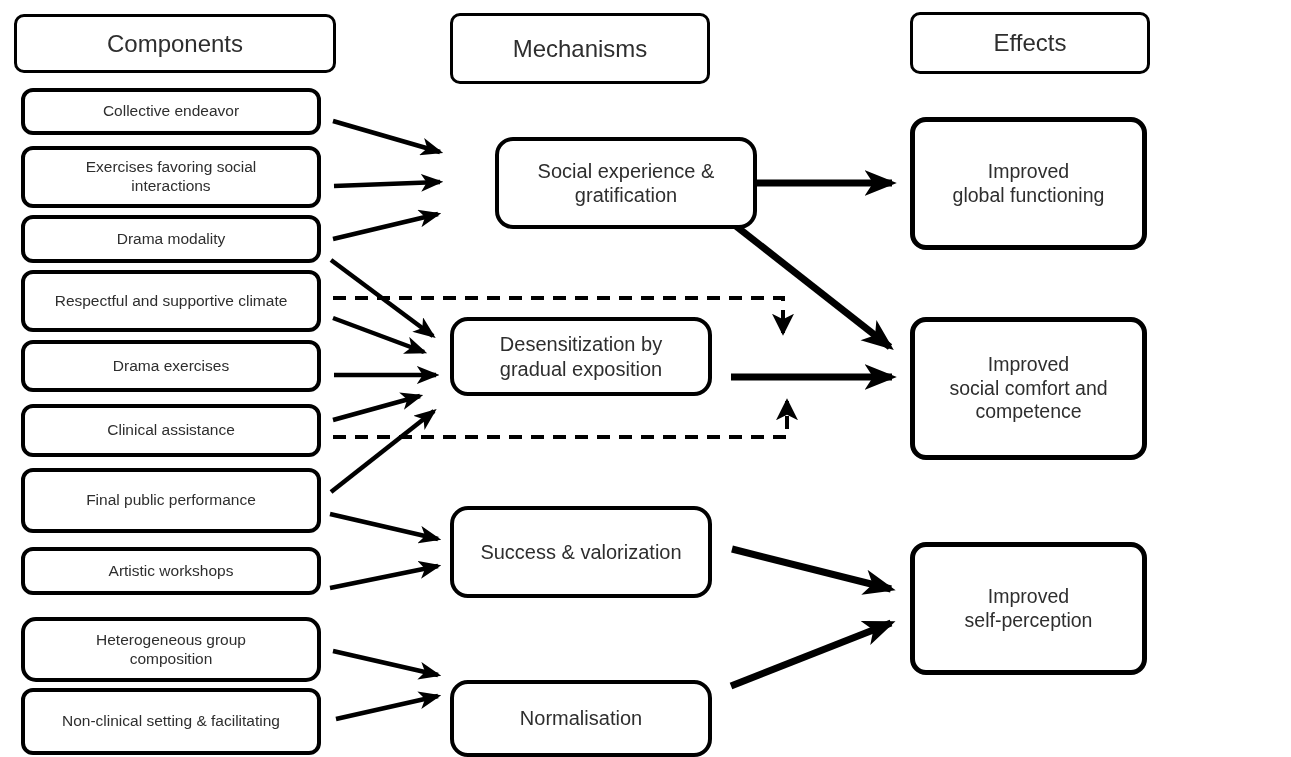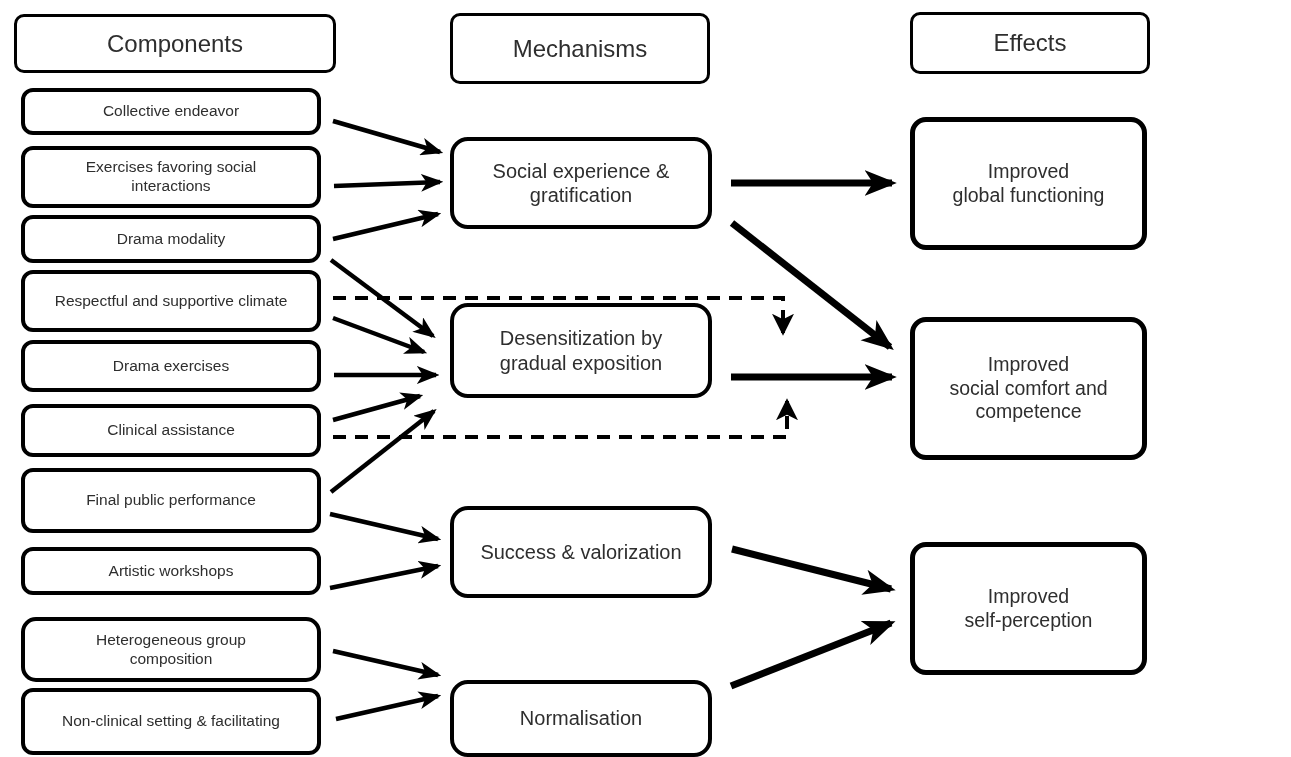--- a/index.html
+++ b/index.html
@@ -34,22 +34,22 @@
   #c1{top:146px;height:62px;}
   #c2{top:215px;height:48px;}
   #c3{top:270px;height:62px;}
   #c4{top:340px;height:52px;}
   #c5{top:404px;height:53px;}
   #c6{top:468px;height:65px;}
   #c7{top:547px;height:48px;}
   #c8{top:617px;height:65px;border-radius:15px;}
   #c9{top:688px;height:67px;}
 
-  #m0{top:137px;height:92px;}
-  #m1{top:303px;height:95px;}
+  #m0{top:137px;height:92px;margin-left:45px;}
+  #m1{top:317px;height:79px;}
   #m2{top:506px;height:92px;}
   #m3{top:680px;height:77px;}
 
   #e0{top:117px;height:133px;}
   #e1{top:317px;height:143px;}
   #e2{top:542px;height:133px;}
 </style>
 </head>
 <body>
 

